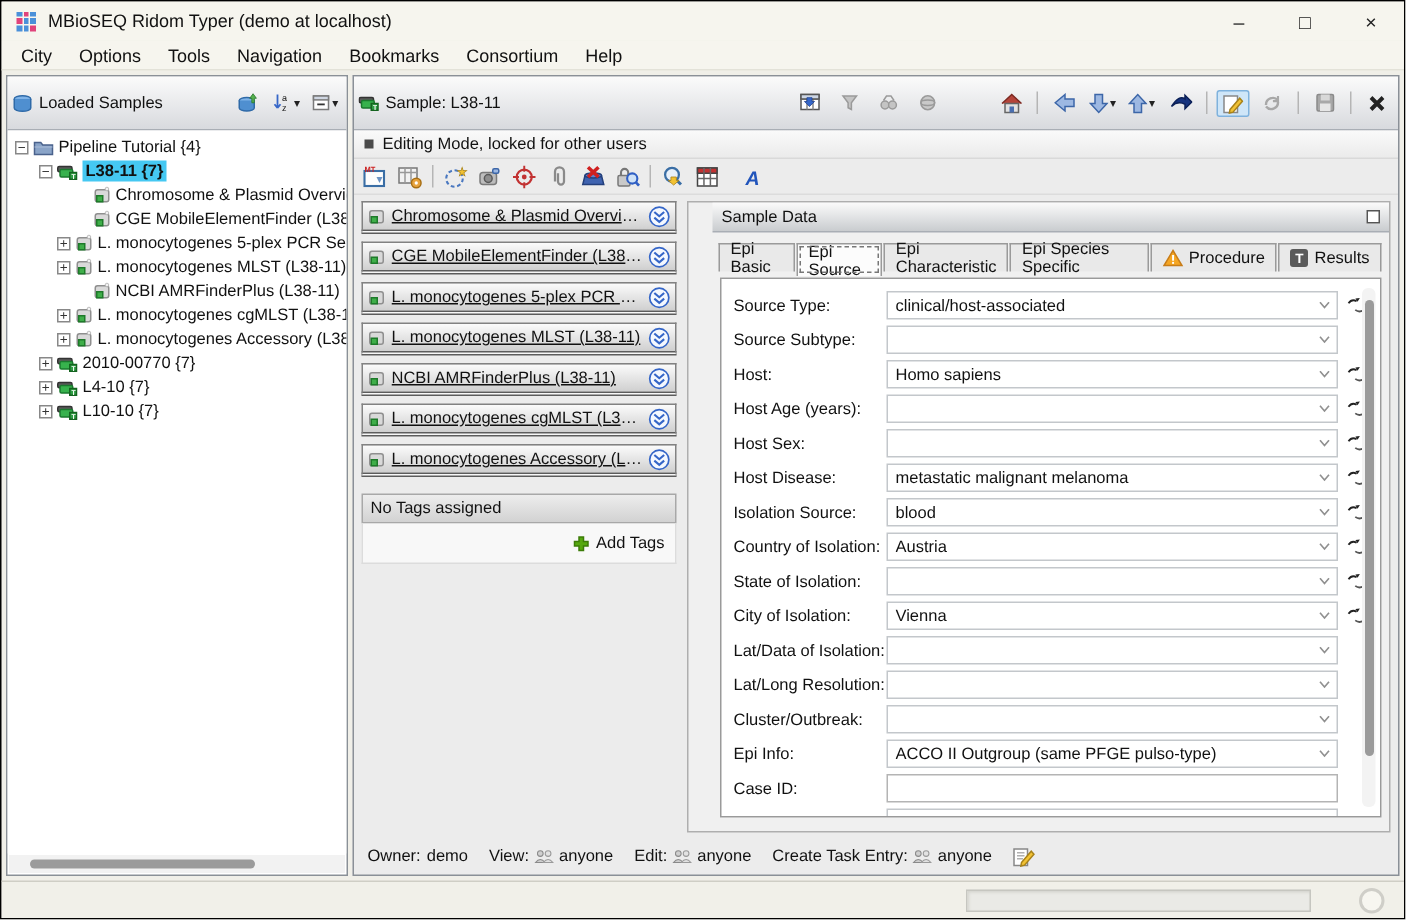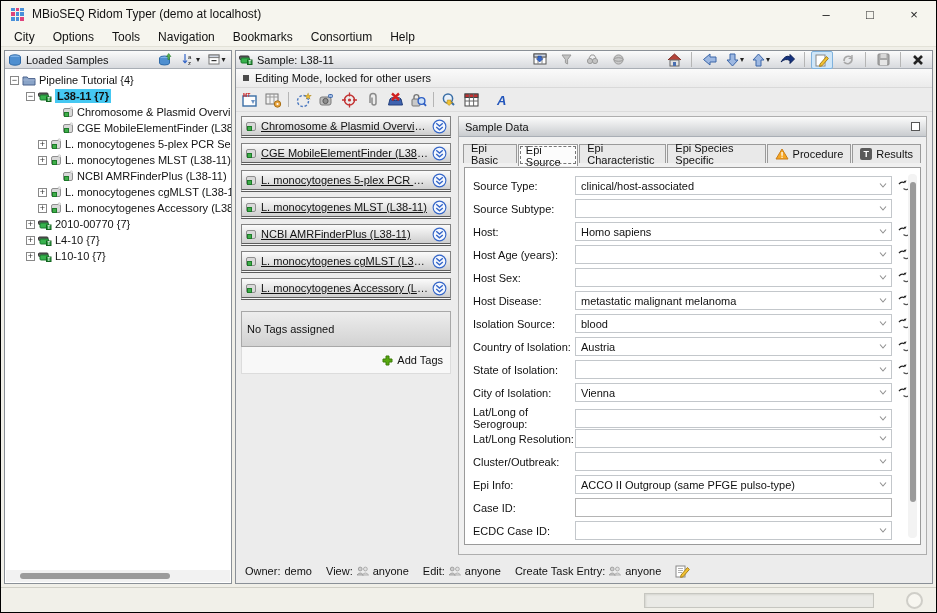--- a/index.html
+++ b/index.html
@@ -20,21 +20,21 @@
   
   .menubar { height:20px; background:#f6f5ee; border-bottom:1px solid #e3e2d8; display:flex; align-items:center; padding-left:4px; flex:0 0 auto; }
   .menu-item { padding:2px 9px; font-size:12px; }
 
   
   .content { flex:1; display:flex; padding:3px; gap:3px; overflow:hidden; }
   .panel { border:1px solid #8a9097; background:#fff; display:flex; flex-direction:column; overflow:hidden; }
   .left-panel { width:228px; flex:0 0 auto; }
   .right-panel { flex:1; background:#ececec; }
 
-  .panel-header { height:18px; flex:0 0 auto; background:linear-gradient(180deg,#fbfbfb,#d8dade);
+  .panel-header { height:36px; flex:0 0 auto; background:linear-gradient(180deg,#fbfbfb,#d8dade);
     border-bottom:1px solid #a9aeb5; display:flex; align-items:center; gap:4px; padding:0 3px; font-size:11px; }
   .panel-header .ph-title { flex:0 0 auto; }
   .ph-spacer { flex:1; }
   .hbtn { width:22px; height:18px; display:flex; align-items:center; justify-content:center; gap:1px; }
   .hbtn.active { background:#cfe6f8; border:1px solid #7fb2dd; border-radius:2px; }
   .caret { font-size:8px; color:#222; line-height:1; }
   .vsep { width:1px; height:15px; background:#b5b5b5; margin:0 2px; flex:0 0 auto; }
 
   
   .tree { flex:1; overflow:hidden; background:#fff; padding-top:3px; }
@@ -56,27 +56,27 @@
     border-bottom:1px solid #dcdcdc; }
   .tbtn { width:21px; height:20px; display:flex; align-items:center; justify-content:center; }
 
   .work-area { flex:1; display:flex; gap:7px; padding:4px 5px; overflow:hidden; }
   .left-col { width:210px; flex:0 0 auto; display:flex; flex-direction:column; }
   .analysis-bar { height:22px; flex:0 0 auto; margin-bottom:5px; display:flex; align-items:center; gap:4px;
     padding:0 3px; background:linear-gradient(#fbfbfb,#cfcfcf); border:1px solid #828282;
     border-bottom:3px double #5c5c5c; }
   .analysis-link { flex:1; text-decoration:underline; white-space:nowrap; overflow:hidden; text-overflow:ellipsis; }
   .tags-box { margin-top:6px; }
-  .tags-header { height:36px; display:flex; align-items:center; padding:0 5px;
+  .tags-header { height:20px; display:flex; align-items:center; padding:0 5px;
     background:linear-gradient(#ededed,#d2d2d2); border:1px solid #a8a8a8; }
   .tags-body { height:27px; background:#f8f8f8; border:1px solid #dcdcdc; border-top:none;
     display:flex; align-items:center; justify-content:flex-end; gap:4px; padding-right:7px; }
 
   
-  .sample-data { flex:1; border:1px solid #aeaeae; background:#f0f0f0; display:flex; flex-direction:column; overflow:hidden; }
+  .sample-data { flex:1; border:1px solid #aeaeae; background:#f0f0f0; display:flex; flex-direction:column; overflow:hidden;padding-left:16px; }
   .sd-header { height:20px; flex:0 0 auto; background:linear-gradient(180deg,#fbfbfb,#c9cccf);
     border-bottom:1px solid #a9aeb5; display:flex; align-items:center; padding:0 6px; }
   .sd-max { margin-left:auto; width:9px; height:9px; border:1px solid #555; background:#fff; }
   .sd-tabs { flex:0 0 auto; display:flex; align-items:flex-start; padding:7px 4px 0 4px; height:30px; }
   .tab { border:1px solid #9a9a9a; border-bottom:none; background:#e9e9e9; padding:3px 7px 3px 7px;
     display:flex; align-items:center; gap:4px; margin-right:1px; font-size:11px; height:19px; }
   .tab.active { background:#fcfcfc; height:22px; outline:1px dashed #777; outline-offset:-3px; position:relative; }
   .tab-strip-line { flex:1; border-bottom:1px solid #9a9a9a; height:1px; }
   .icon-t { width:12px; height:12px; background:#5a5a5a; color:#fff; font-size:9px; font-weight:bold;
     display:flex; align-items:center; justify-content:center; border-radius:2px; }
@@ -859,21 +859,21 @@
                     <svg width="15" height="11" viewBox="0 0 15 11">
                       <path d="M2 4.2 q2.2-3.2 5.4-1.4" stroke="#222" fill="none" stroke-width="1.2"></path>
                       <path d="M6.6 1 l3-.4 -1.6 2.6 z" fill="#222"></path>
                       <path d="M6.5 8.6 q2.6 2 5.4.2" stroke="#555" fill="none" stroke-width="1.2"></path>
                       <path d="M11 8.2 l3 .4 -2.2 2 z" fill="#555"></path>
                     </svg>
                   </span>
                 </span>
             </div>
             <div class="frow">
-              <span class="flabel">Lat/Long of Serogroup:</span>
+              <span class="flabel">Lat/Data of Isolation:</span>
               <span class="combo">
                   <span class="combo-val"></span>
                   <span class="combo-arrow">
                     <svg width="8" height="5" viewBox="0 0 8 5">
                       <path d="M1 .5 L4 4 L7 .5" stroke="#909090" fill="none" stroke-width="1.1"></path>
                     </svg>
                   </span>
                 </span>
               <span class="lookup-cell"></span>
             </div>

